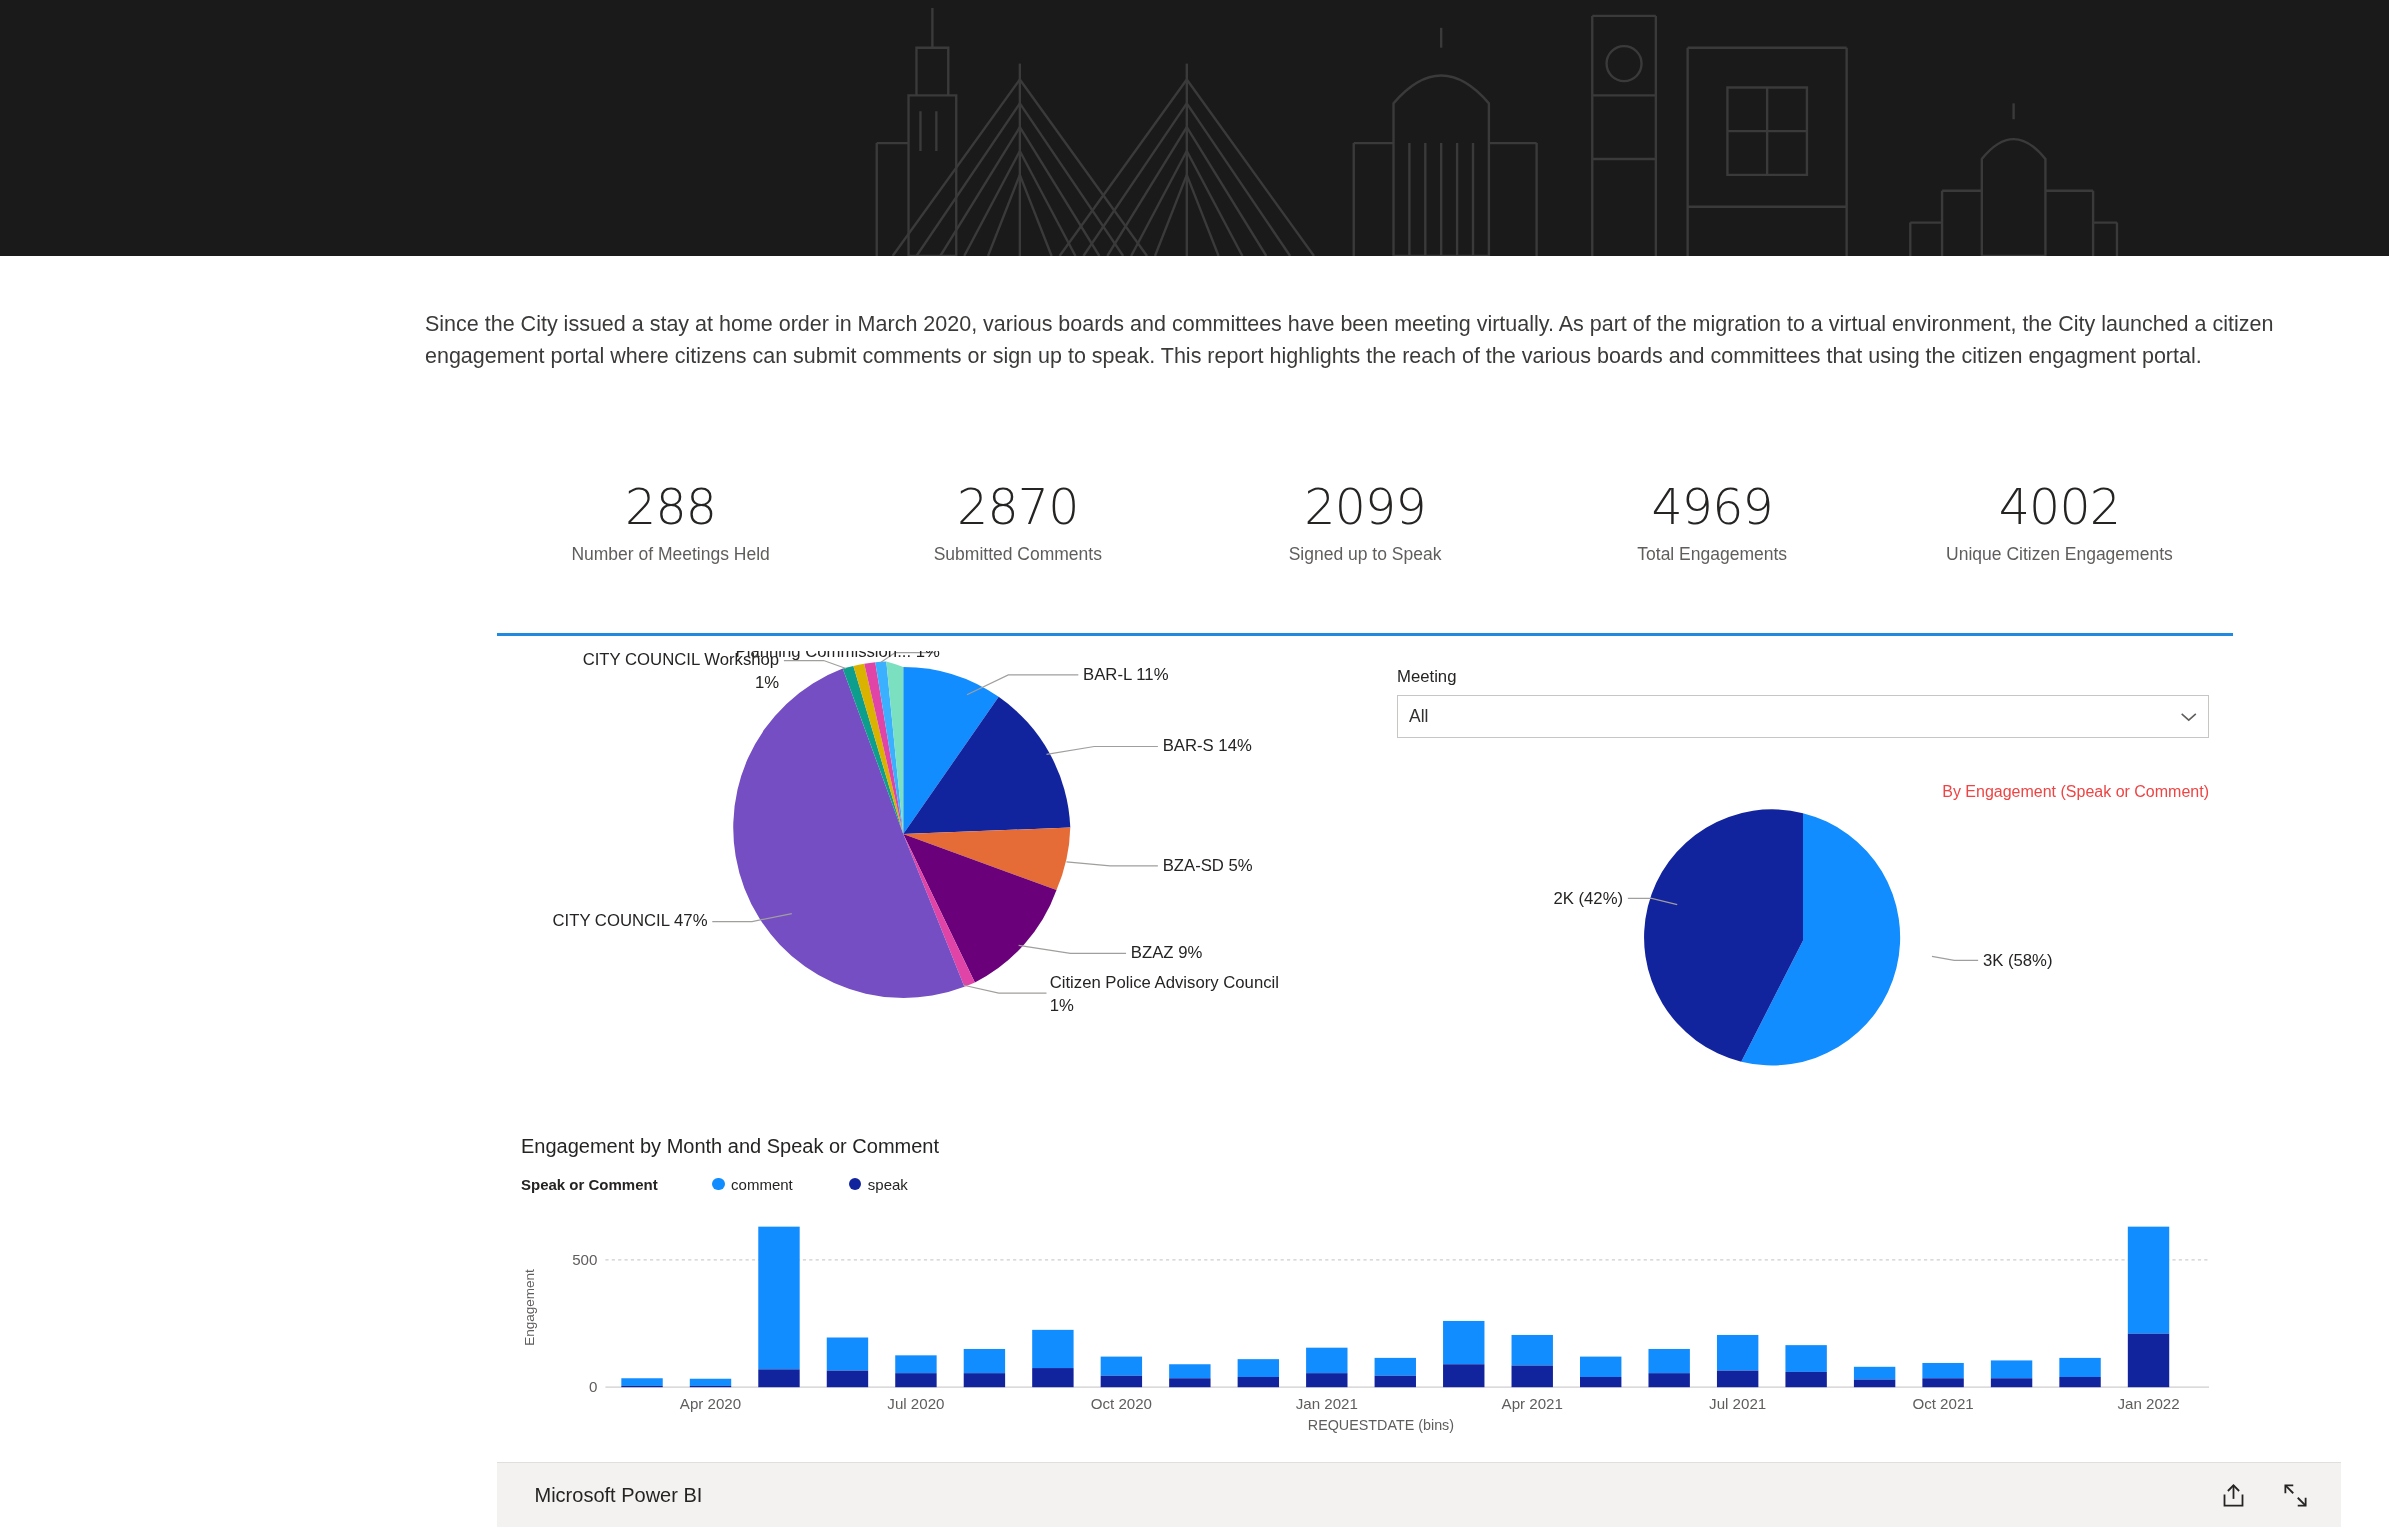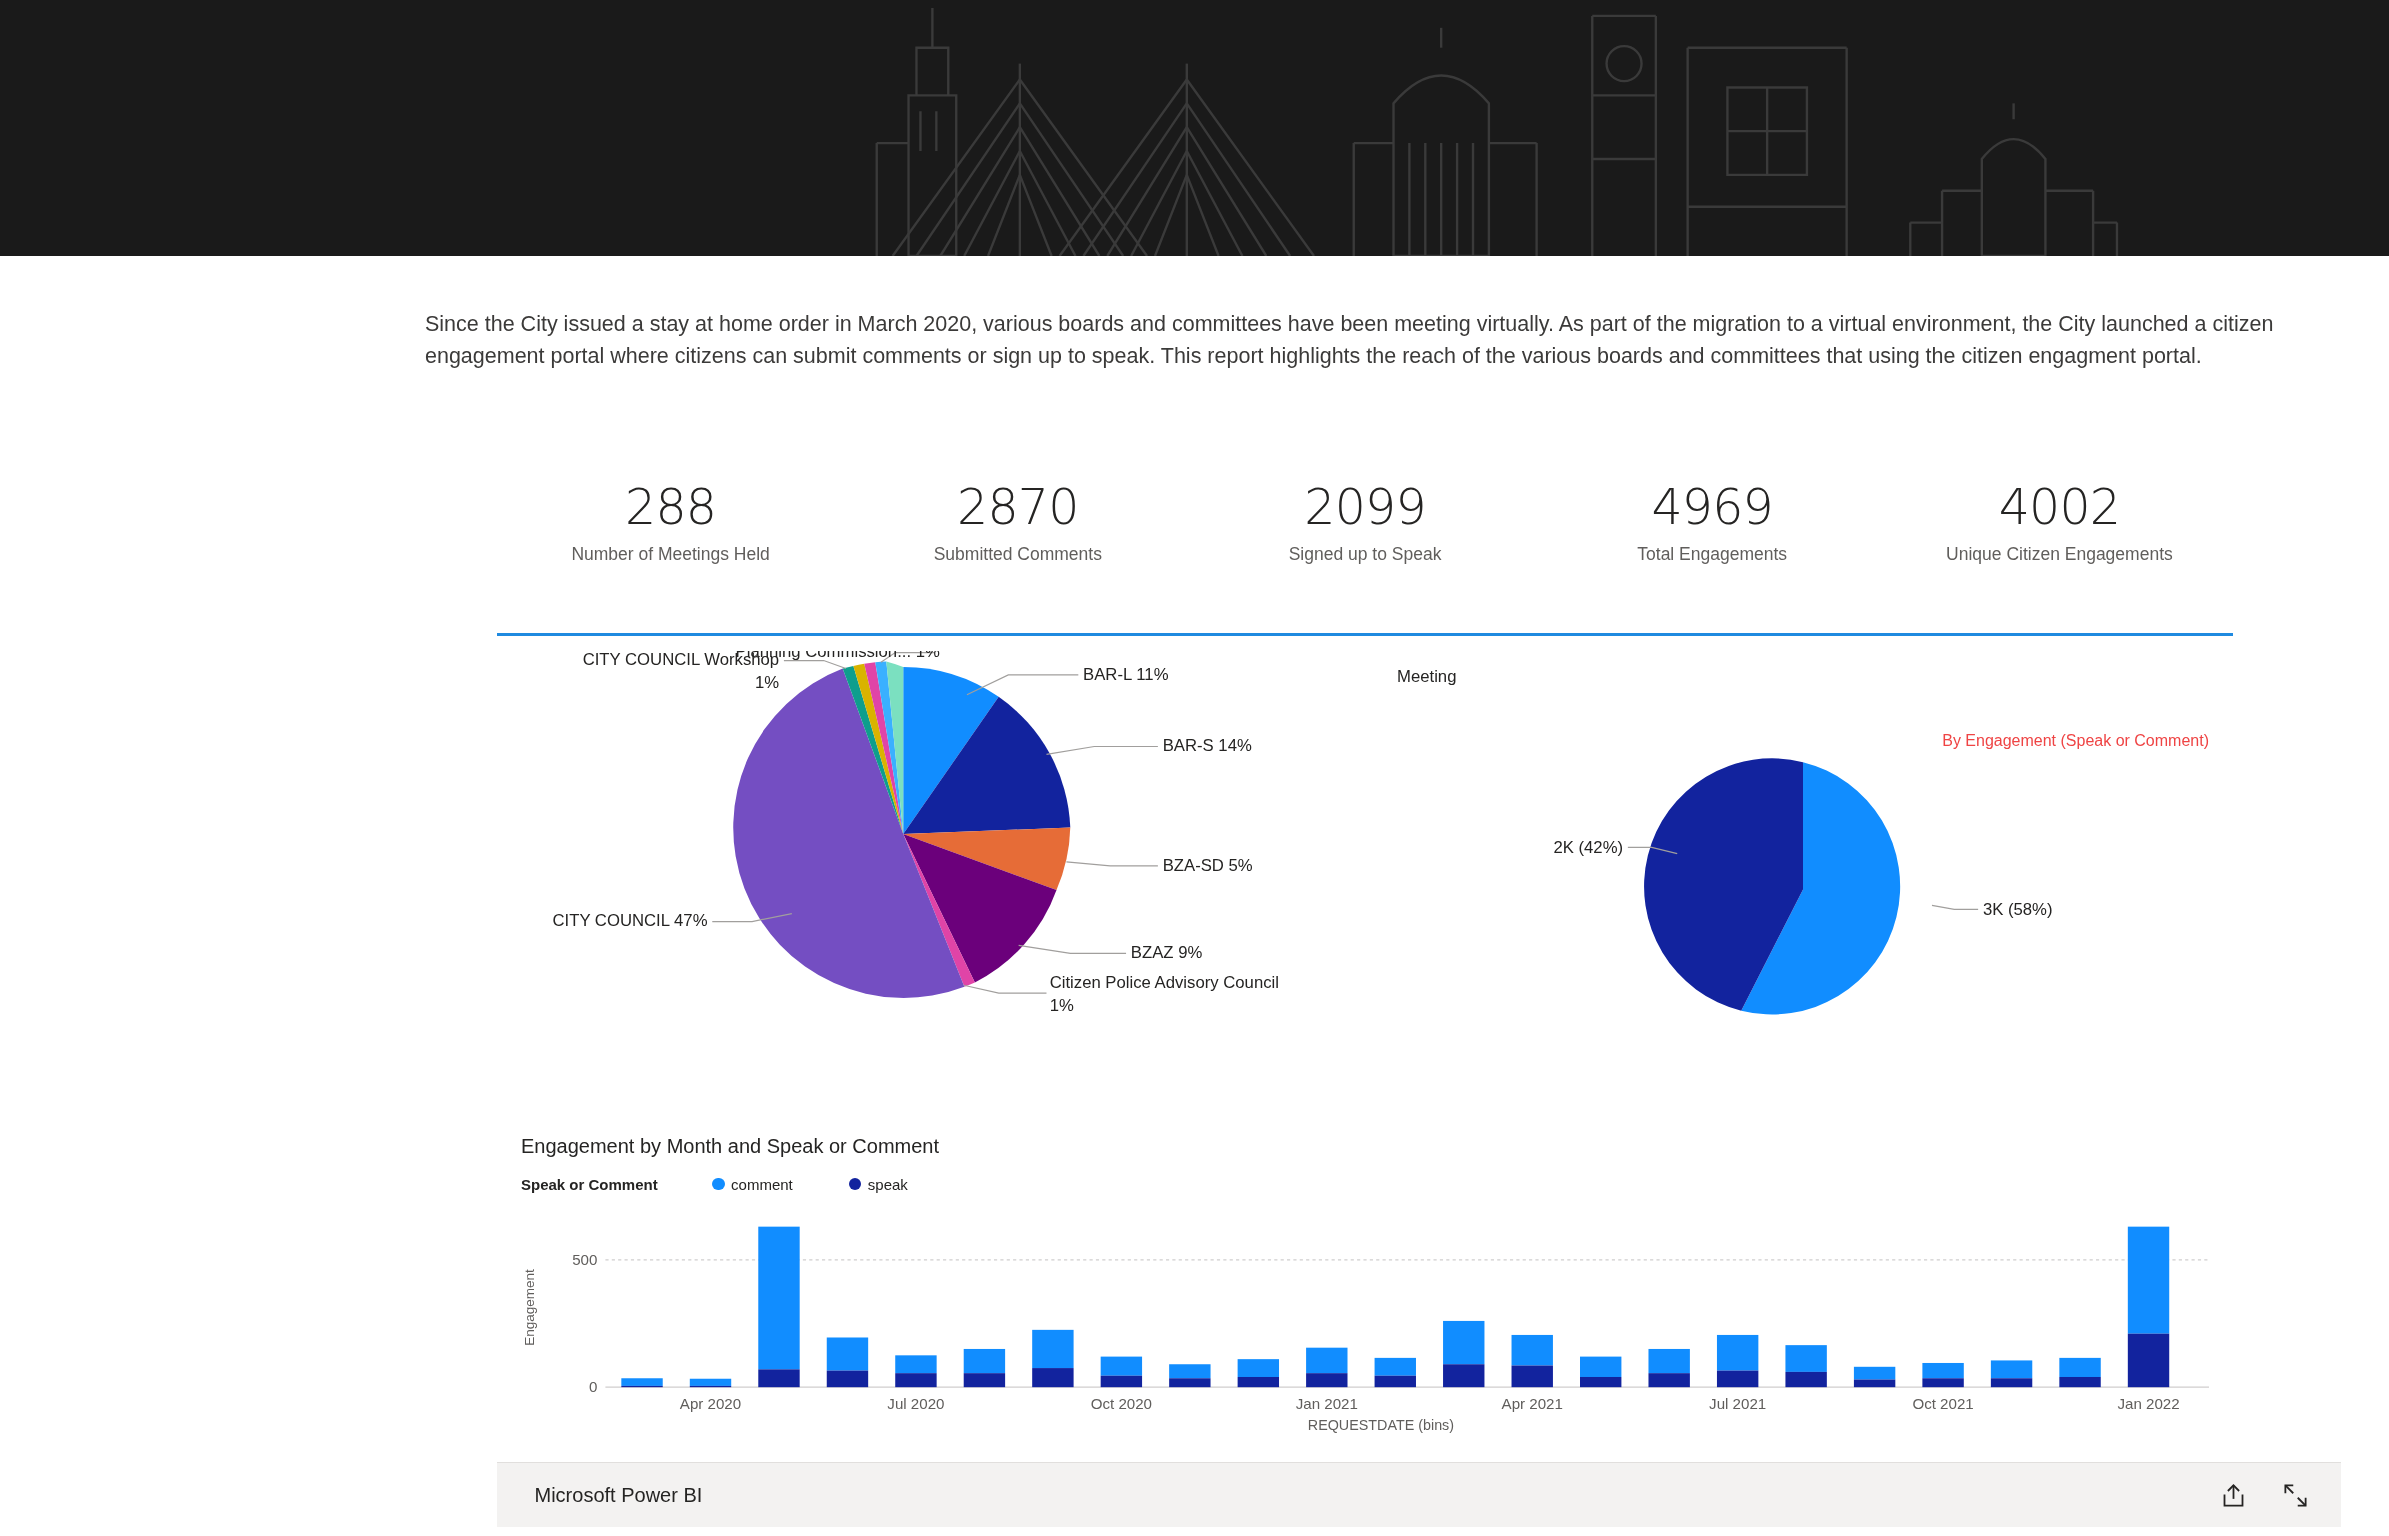--- a/index.html
+++ b/index.html
@@ -327,20 +327,28 @@
       <text x="664" y="452" font-size="21" fill="#252423" font-family="Liberation Sans, sans-serif">1%</text>
       <text x="234" y="346" font-size="21" fill="#252423" text-anchor="end" font-family="Liberation Sans, sans-serif">CITY COUNCIL 47%</text>
       <text x="324" y="18" font-size="21" fill="#252423" text-anchor="end" font-family="Liberation Sans, sans-serif">CITY COUNCIL Workshop</text>
       <text x="324" y="46" font-size="21" fill="#252423" text-anchor="end" font-family="Liberation Sans, sans-serif">1%</text>
       <text x="526" y="8" font-size="21" fill="#252423" text-anchor="end" font-family="Liberation Sans, sans-serif">Planning Commission... 1%</text>
     </svg>
   </div>
 
   <div class="panel-right">
     <div class="slicer-label">Meeting</div>
+    <div class="slicer-box">
+      <span>All</span>
+      <span class="slicer-chevron">
+        <svg width="17.5" height="11" viewBox="0 0 22 14">
+            <path d="M2 3 L11 11 L20 3" fill="none" stroke="#605e5c" stroke-width="2"></path>
+          </svg>
+      </span>
+    </div>
 
     <div class="right-chart-title">By Engagement (Speak or Comment)</div>
 
     <svg width="812" height="263" viewBox="0 0 1020 330" style="margin-top:8px;">
 
       <path d="M510 165 L510 5 A160 160 0 1 1 432.4 317.2 Z" fill="#118DFF"></path>
       <path d="M510 165 L432.4 317.2 A160 160 0 0 1 510 5 Z" fill="#12239E"></path>
       <g stroke="#a19f9d" stroke-width="1.5" fill="none">
         <path d="M672 185 L700 190 L730 190"></path>
         <path d="M352 120 L320 112 L290 112"></path>

